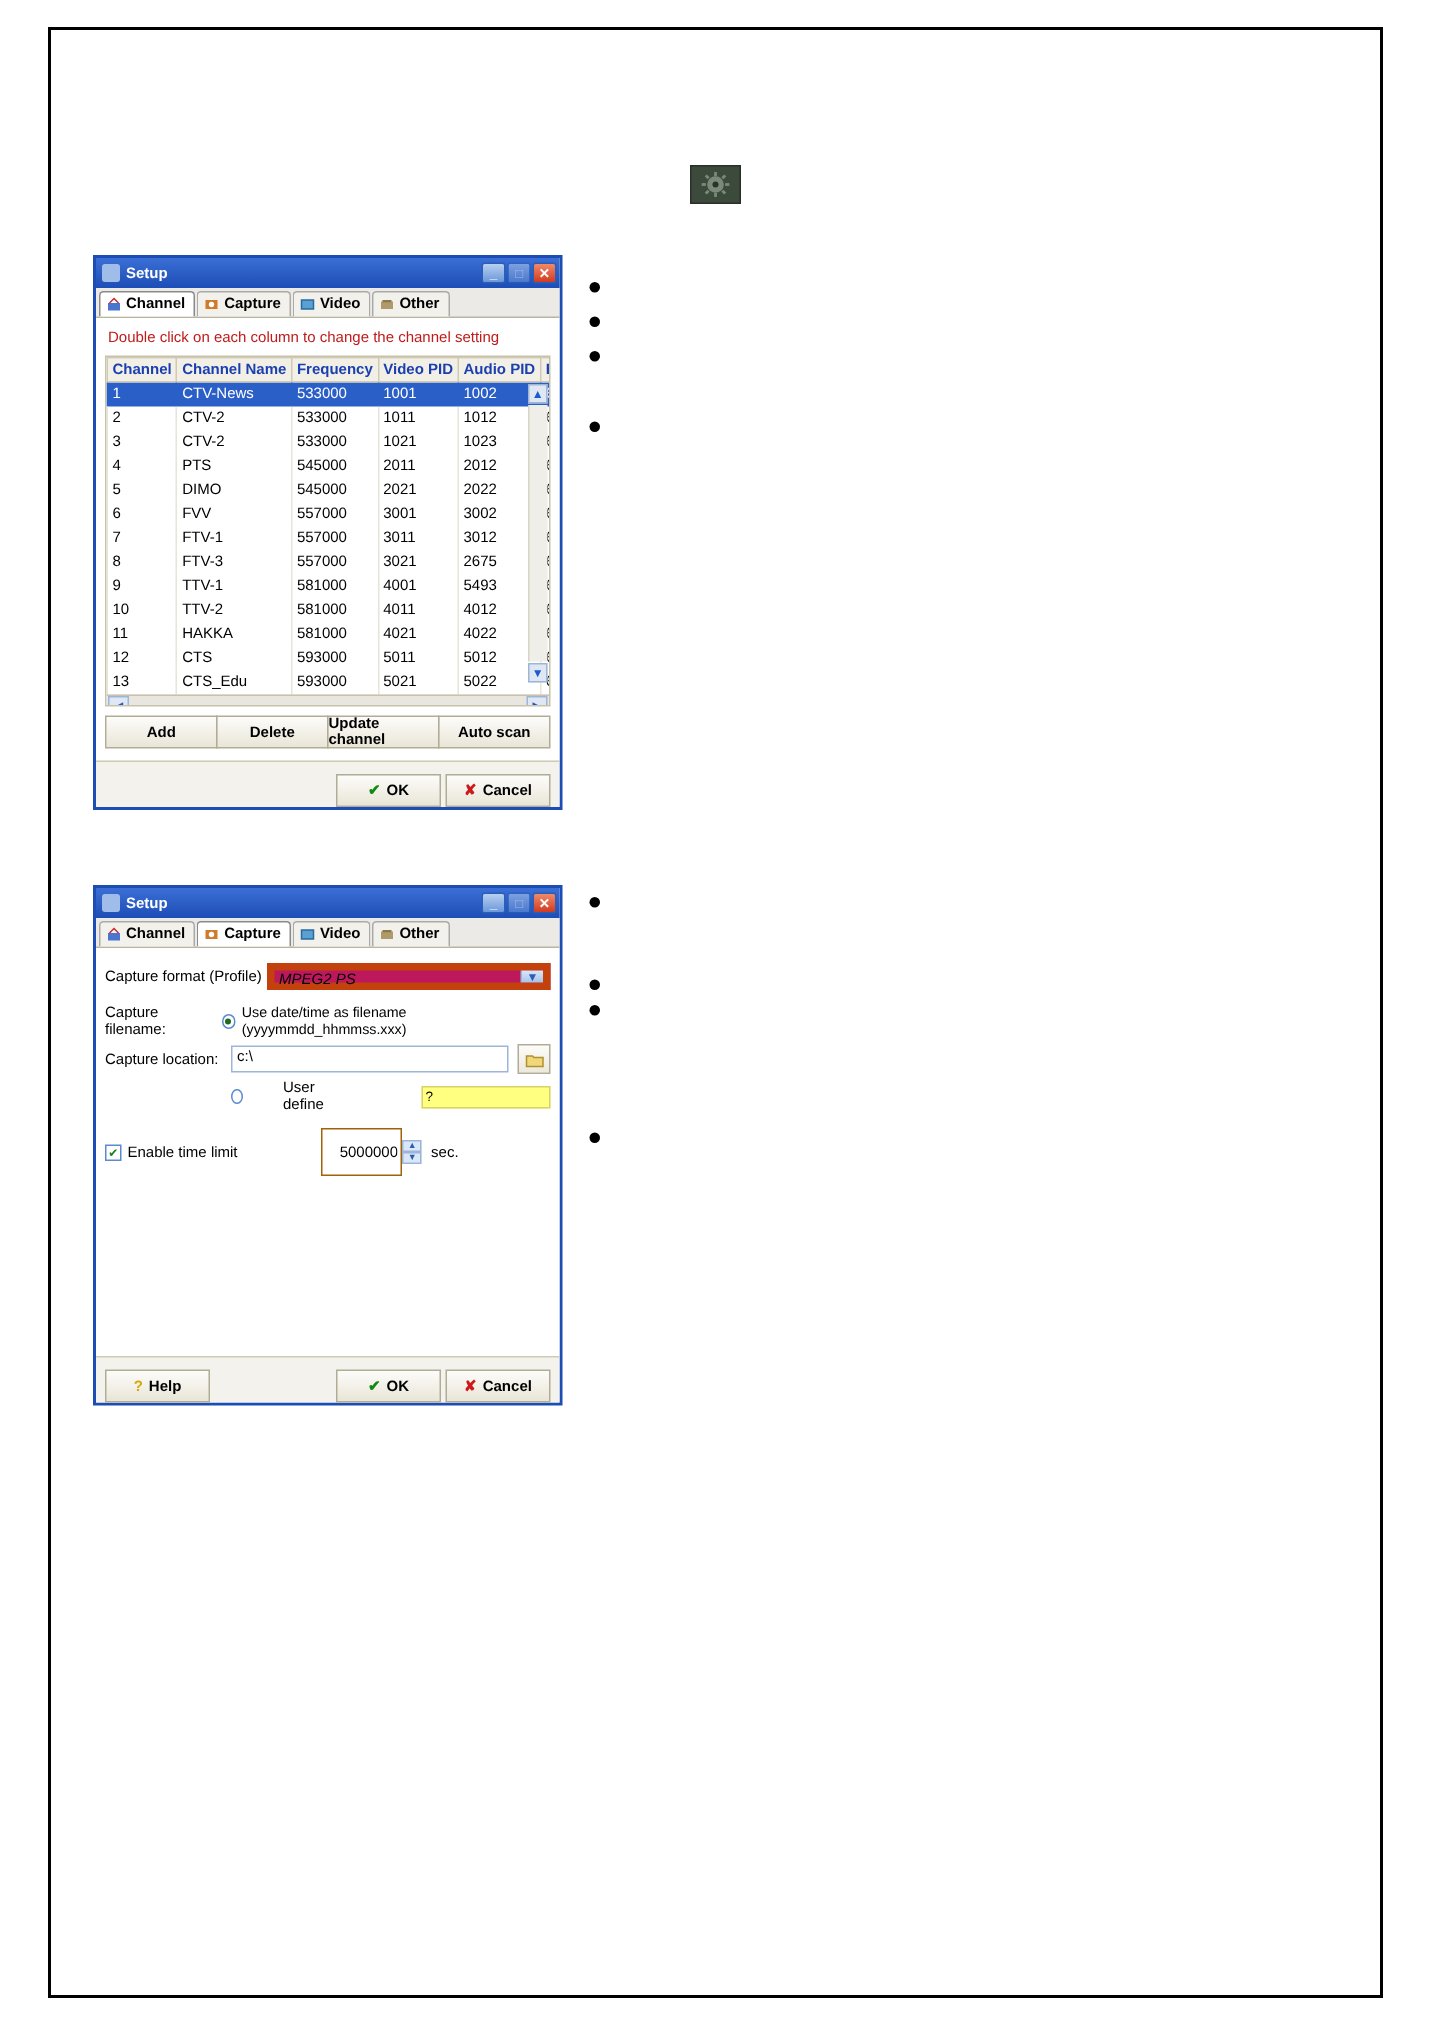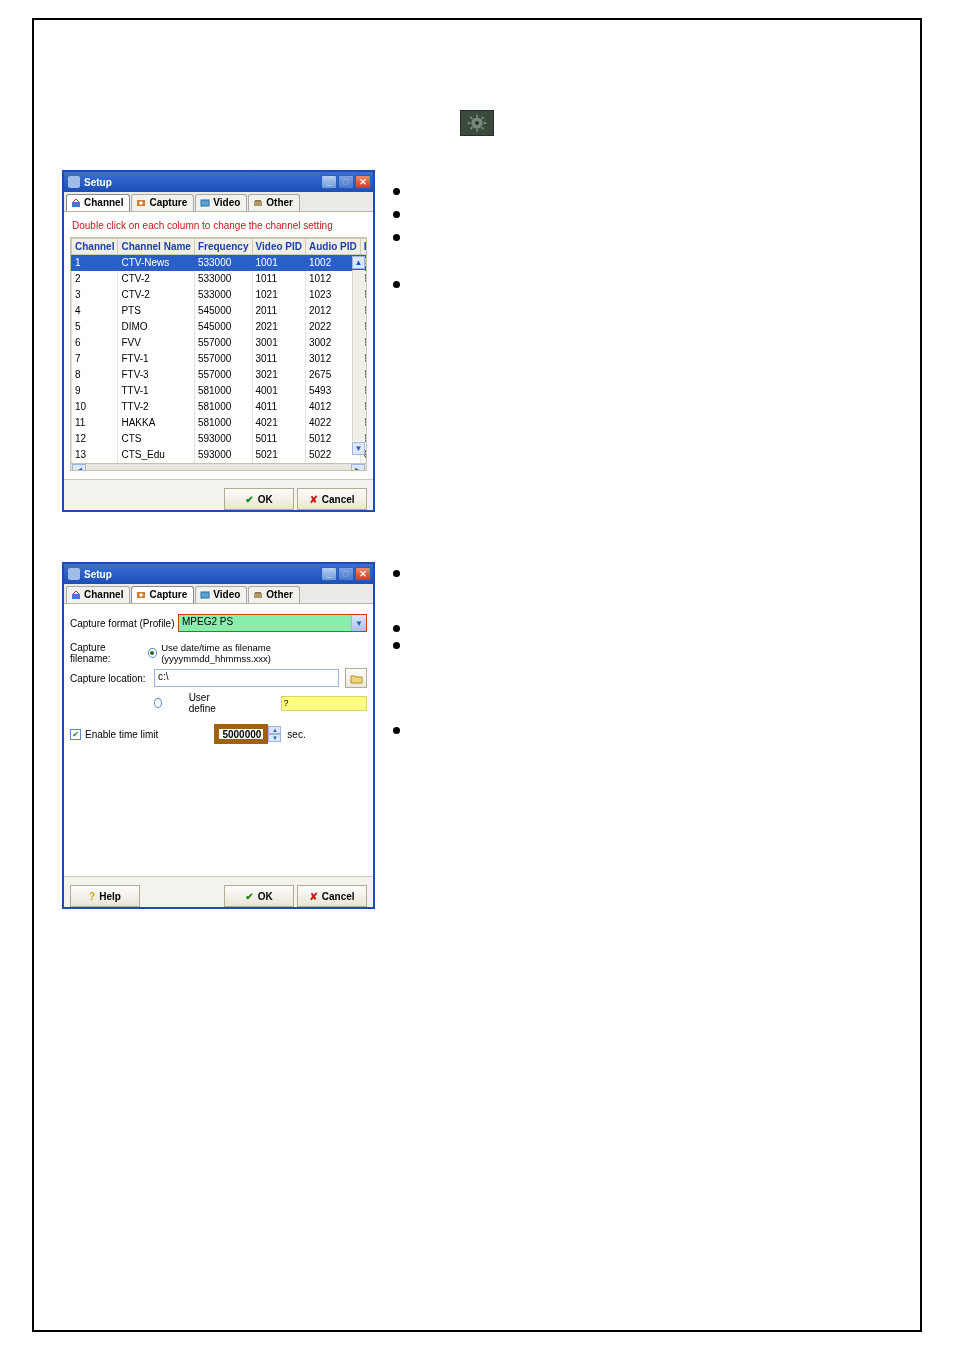--- a/index.html
+++ b/index.html
@@ -188,23 +188,24 @@
   .footer.with-help { justify-content: space-between; }
 
   .check { color:#108a10; margin-right:4px; font-weight:bold; }
   .xmark { color:#cc1a1a; margin-right:4px; font-weight:bold; }
   .qmark { color:#d7a70e; margin-right:4px; font-weight:bold; }
 
   
   .fieldline { display:flex; align-items:center; font-size:10px; margin: 4px 0 10px 0; }
   .fieldline .lbl { width: 108px; }
   .combo {
-    flex:1; height:18px; border:1px solid #c2410c;
-    background:#86efac; font-size:10px; padding: 1px 16px 1px 3px;
+    flex:1; height:18px; border:5px solid #c2410c;
+    background:#be185d; font-size:10px; padding: 1px 16px 1px 3px;
     position:relative;
+    font-style:italic;
   }
   .combo .arrow {
     position:absolute; right:0; top:0; bottom:0; width:15px;
     background:linear-gradient(#dbe7f7,#a6c3e9);
     border-left:1px solid #9db5d8;
     display:flex;align-items:center;justify-content:center;
     color:#2a5fb6; font-size:8px;
   }
   .textin {
     height:18px; border:1px solid #9db5d8; background:#fff;
@@ -221,21 +222,21 @@
   .radio { width:10px;height:10px;border:1px solid #5a8bd0;border-radius:50%;margin-right:4px;display:inline-flex;align-items:center;justify-content:center; background:#fff; }
   .radio.checked::after { content:""; width:4px;height:4px;border-radius:50%;background:#1f6b1f;display:block; }
   .checkbox { width:11px;height:11px;border:1px solid #5a8bd0;margin-right:4px;display:inline-flex;align-items:center;justify-content:center;background:#fff;font-size:8px;color:#1f7d1f; }
   .checkbox.checked::after { content:"✔"; }
   .yellowbox {
     background:#ffff80; border:1px solid #d8d26a;
     height:15px; width:120px; font-size:9px; padding:0 2px;
     display:inline-flex; align-items:center;
   }
   .spin { display:inline-flex; align-items:center; }
-  .spin input { width:54px; height:20px; border:5px solid #a16207; font-size:10px; text-align:right; padding-right:2px;font-weight:bold; }
+  .spin input { width:54px; height:32px; border:1px solid #a16207; font-size:10px; text-align:right; padding-right:2px; }
   .spin .spbtns { display:flex; flex-direction:column; }
   .spin .spbtns span { width:13px;height:8px;border:1px solid #9db5d8;background:#dbe7f7;font-size:6px;line-height:6px;text-align:center;color:#2a5fb6; }
 
   
   .side-bullets { margin-left: 18px; padding-top: 18px; }
   .side-bullets .dot { width:7px;height:7px;border-radius:50%;background:#000;margin-bottom:46px; }
   .side-bullets.b2 .dot { margin-bottom: 38px; }
 
   .section { display:flex; align-items:flex-start; }
   .section + .section { margin-top: 50px; }
@@ -440,20 +441,34 @@
           </table>
           <div class="vscroll-up">▲</div>
           <div class="vscroll-track"></div>
           <div class="vscroll-down">▼</div>
           <div class="hscroll">
             <span class="arrow">◀</span>
             <span class="arrow">▶</span>
           </div>
         </div>
 
+        <div class="btn-row">
+          <div class="wbtn">
+              <span>Add</span>
+            </div>
+          <div class="wbtn">
+              <span>Delete</span>
+            </div>
+          <div class="wbtn">
+              <span>Update channel</span>
+            </div>
+          <div class="wbtn">
+              <span>Auto scan</span>
+            </div>
+        </div>
       </div>
 
       <div class="footer">
         <div class="wbtn">
             <span class="check">✔</span>
             <span>OK</span>
           </div>
         <div class="wbtn">
             <span class="xmark">✘</span>
             <span>Cancel</span>

